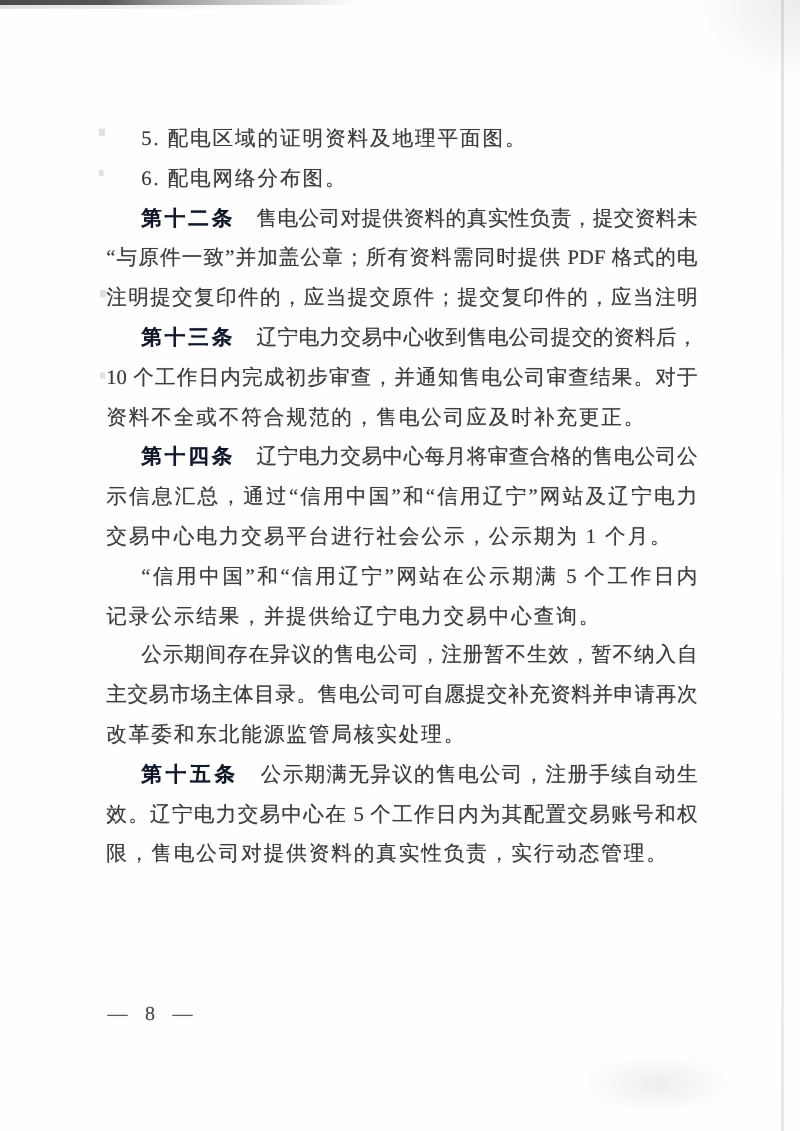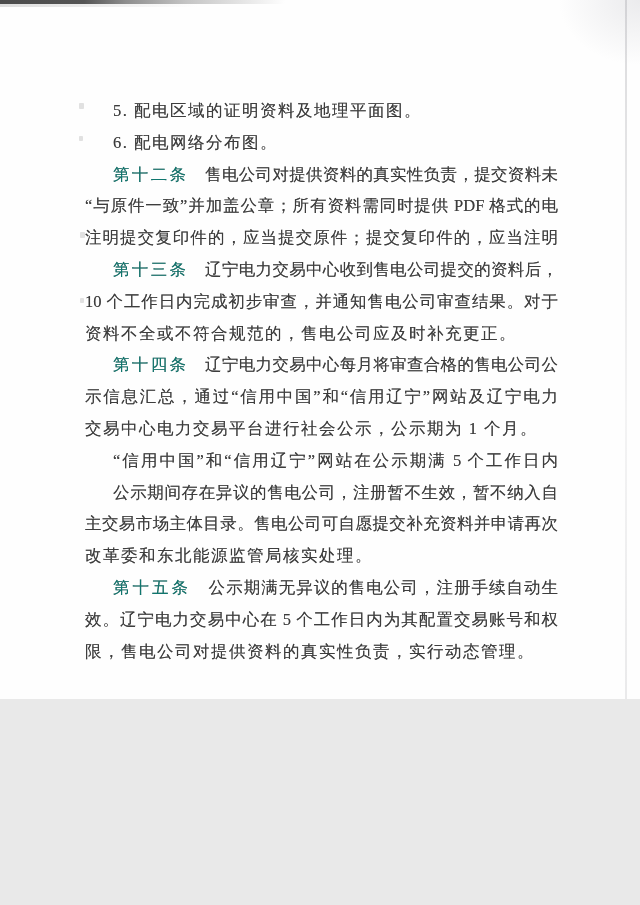--- a/index.html
+++ b/index.html
@@ -1,17 +1,17 @@
 <!DOCTYPE html>
 <html><head>
 <meta charset="utf-8">
 <style>
   html,body{margin:0;padding:0;background:#e9e9e9;}
   .page{
-    position:relative;width:640px;height:699px;margin:0 auto;
+    position:relative;width:640px;height:905px;margin:0 auto;
     background:#fefefe;overflow:hidden;
     font-family:"Liberation Serif","DejaVu Serif",serif;
   }
   
   .top-edge{
     position:absolute;top:0;left:0;height:4px;width:300px;
     background:linear-gradient(to right,#4b4b4b 0%,#555555 28%,#8e8e8e 42%,#c4c4c4 62%,rgba(255,255,255,0) 95%);
   }
   .top-edge2{
     position:absolute;top:4px;left:0;height:3px;width:220px;
@@ -39,21 +39,21 @@
   .content{position:absolute;left:85px;top:95px;width:473px;}
   .line{
     height:31.8px;line-height:31.8px;font-size:16.5px;color:#3d3d3d;
     text-shadow:0 0 .6px rgba(70,70,70,.65);
   }
   .line.nf{letter-spacing:1.5px;white-space:nowrap;}
   .line.fill{text-align:justify;text-align-last:justify;text-justify:inter-character;}
   .line.indent{padding-left:28px;}
   .article-no{
     font-family:"Liberation Sans","DejaVu Sans",sans-serif;
-    font-weight:400;color:#0f766e;letter-spacing:2px;
+    font-weight:700;color:#0f172a;letter-spacing:2px;
   }
   .pagenum{
     position:absolute;left:86px;top:796px;height:32px;line-height:32px;
     font-size:16px;color:#4f4f4f;letter-spacing:5px;
     text-shadow:0 0 .6px rgba(80,80,80,.6);
   }
 </style>
 </head>
 <body>
 
@@ -69,20 +69,21 @@
       <div class="line fill indent"><span class="article-no">第十二条</span>　售电公司对提供资料的真实性负责，提交资料未</div>
       <div class="line fill">“与原件一致”并加盖公章；所有资料需同时提供 PDF 格式的电</div>
       <div class="line fill">注明提交复印件的，应当提交原件；提交复印件的，应当注明</div>
       <div class="line fill indent"><span class="article-no">第十三条</span>　辽宁电力交易中心收到售电公司提交的资料后，</div>
       <div class="line fill">10 个工作日内完成初步审查，并通知售电公司审查结果。对于</div>
       <div class="line nf">资料不全或不符合规范的，售电公司应及时补充更正。</div>
       <div class="line fill indent"><span class="article-no">第十四条</span>　辽宁电力交易中心每月将审查合格的售电公司公</div>
       <div class="line fill">示信息汇总，通过“信用中国”和“信用辽宁”网站及辽宁电力</div>
       <div class="line nf">交易中心电力交易平台进行社会公示，公示期为 1 个月。</div>
       <div class="line fill indent">“信用中国”和“信用辽宁”网站在公示期满 5 个工作日内</div>
+      <div class="line nf">记录公示结果，并提供给辽宁电力交易中心查询。</div>
       <div class="line fill indent">公示期间存在异议的售电公司，注册暂不生效，暂不纳入自</div>
       <div class="line fill">主交易市场主体目录。售电公司可自愿提交补充资料并申请再次</div>
       <div class="line nf">改革委和东北能源监管局核实处理。</div>
       <div class="line fill indent"><span class="article-no">第十五条</span>　公示期满无异议的售电公司，注册手续自动生</div>
       <div class="line fill">效。辽宁电力交易中心在 5 个工作日内为其配置交易账号和权</div>
       <div class="line nf">限，售电公司对提供资料的真实性负责，实行动态管理。</div>
     </div>
 
   <div class="pagenum">— 8 —</div>
 

